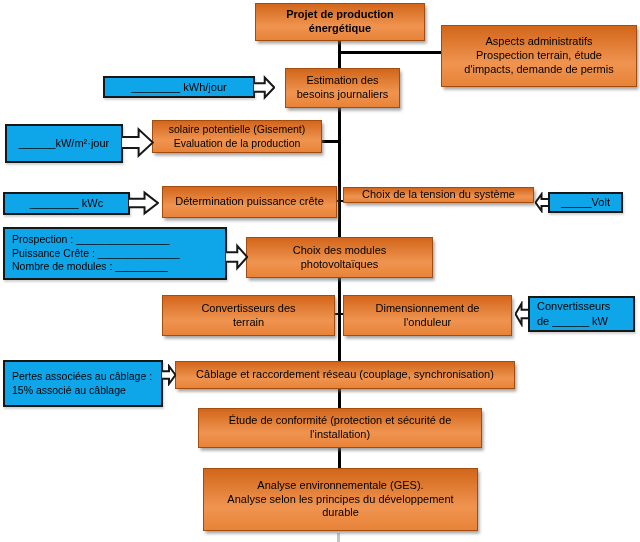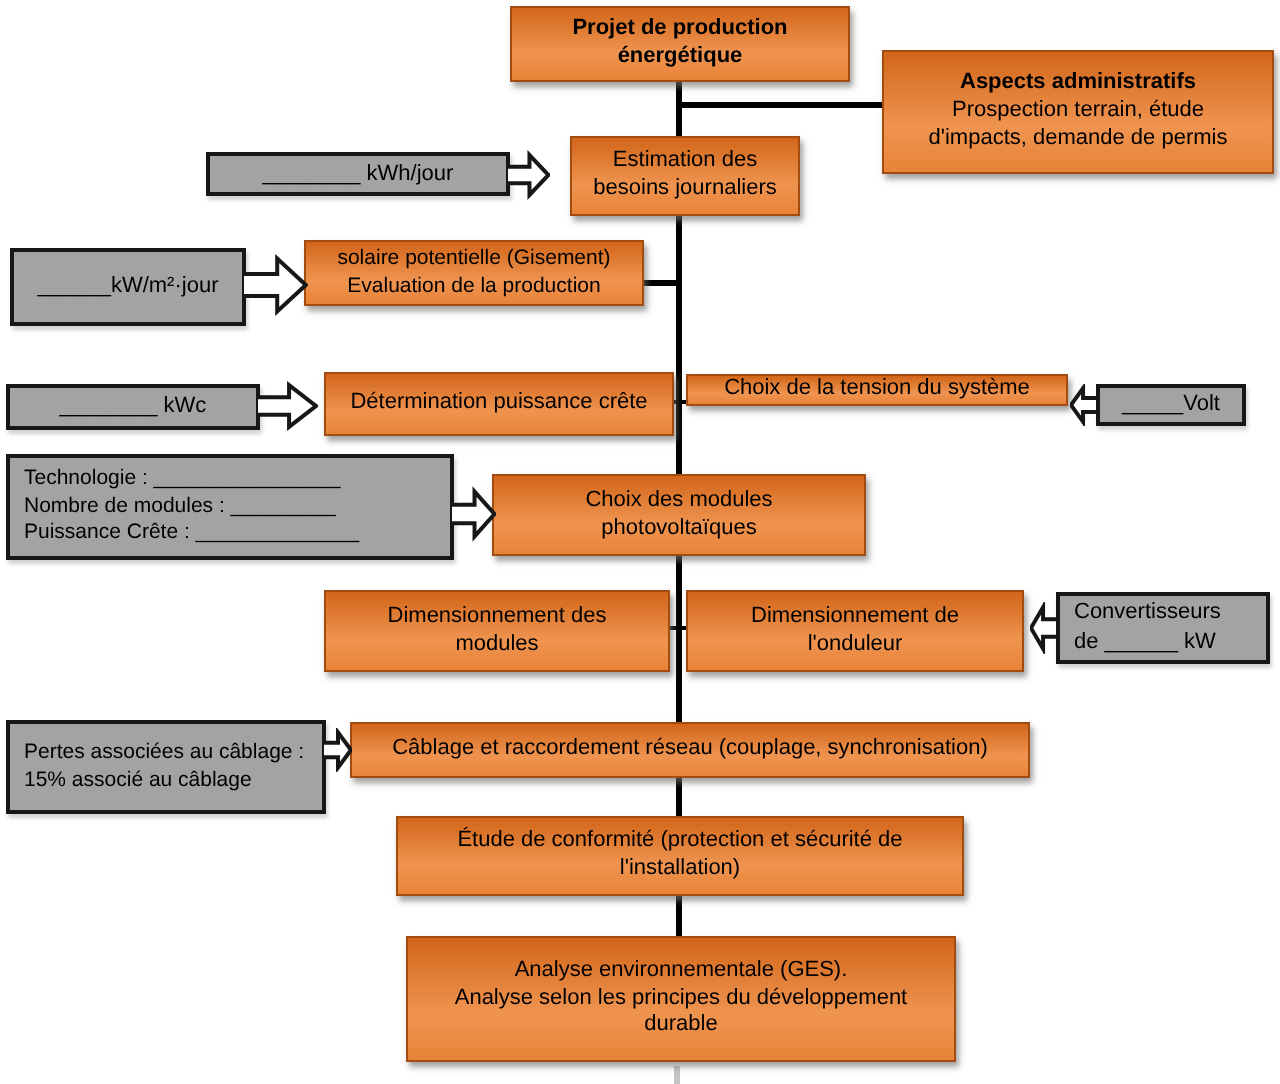--- a/index.html
+++ b/index.html
@@ -10,24 +10,24 @@
   .line { position:absolute; background:#000; z-index:1; }
   .obox {
     position:absolute; box-sizing:border-box; z-index:2;
     background:linear-gradient(180deg,#d2661a 0%, #ef9450 62%, #e88338 100%);
     border:1px solid #a24c10;
     box-shadow:1.5px 2.5px 3px rgba(110,110,110,0.65);
     display:flex; flex-direction:column; justify-content:center; align-items:center;
     text-align:center; font-size:11px; line-height:1.27;
   }
   .obox.bold { font-weight:bold; }
-  .obox .title { font-weight:bold; }
+  .obox .title { font-weight:normal; }
   .callout {
     position:absolute; box-sizing:border-box; z-index:3;
-    background:#a3a3a3; border:2px solid #171717;
+    background:#0ea5e9; border:2px solid #171717;
     display:flex; flex-direction:column; justify-content:center;
     font-size:11px; line-height:1.32;
     box-shadow:1px 2px 2px rgba(0,0,0,0.18);
   }
   .callout.center { align-items:center; text-align:center; }
   .callout.left   { align-items:flex-start; text-align:left; padding-left:7px; font-size:10.5px; }
   .arrow { position:absolute; z-index:3; }
   .arrow svg { display:block; width:100%; height:100%; }
   .arrow path { fill:#ffffff; stroke:#171717; stroke-width:2; vector-effect:non-scaling-stroke; stroke-linejoin:miter; }
   .stub { position:absolute; background:#c4c4c4; z-index:0; }
@@ -73,22 +73,22 @@
   <div class="obox" style="left:343px; top:187px; width:191px; height:16px;">
     <div>Choix de la tension du système</div>
   </div>
 
   <div class="obox" style="left:246px; top:237px; width:187px; height:41px;">
     <div>Choix des modules</div>
     <div>photovoltaïques</div>
   </div>
 
   <div class="obox" style="left:162px; top:295px; width:173px; height:41px;">
-    <div>Dimensionnement des</div>
-    <div>modules</div>
+    <div>Convertisseurs des</div>
+    <div>terrain</div>
   </div>
 
   <div class="obox" style="left:343px; top:295px; width:169px; height:41px;">
     <div>Dimensionnement de</div>
     <div>l'onduleur</div>
   </div>
 
   <div class="obox" style="left:175px; top:361px; width:340px; height:28px;">
     <div>Câblage et raccordement réseau (couplage, synchronisation)</div>
   </div>
@@ -125,23 +125,23 @@
   <div class="callout center" style="left:3px; top:192px; width:127px; height:23px;">
     <div>________ kWc</div>
   </div>
   <div class="arrow" style="left:128px; top:190px; width:31px; height:26px;">
     <svg viewBox="0 0 30 30" preserveAspectRatio="none">
         <path d="M0 10 L16 10 L16 3 L29 15 L16 27 L16 20 L0 20 Z"></path>
       </svg>
   </div>
 
   <div class="callout left" style="left:3px; top:227px; width:224px; height:53px;">
-    <div>Technologie :  ________________</div>
+    <div>Prospection :  ________________</div>
+    <div>Puissance Crête :  ______________</div>
     <div>Nombre de modules :   _________</div>
-    <div>Puissance Crête :  ______________</div>
   </div>
   <div class="arrow" style="left:225px; top:243px; width:23px; height:28px;">
     <svg viewBox="0 0 30 30" preserveAspectRatio="none">
         <path d="M0 10 L16 10 L16 3 L29 15 L16 27 L16 20 L0 20 Z"></path>
       </svg>
   </div>
 
   <div class="callout center" style="left:548px; top:192px; width:75px; height:21px;">
     <div>_____Volt</div>
   </div>

